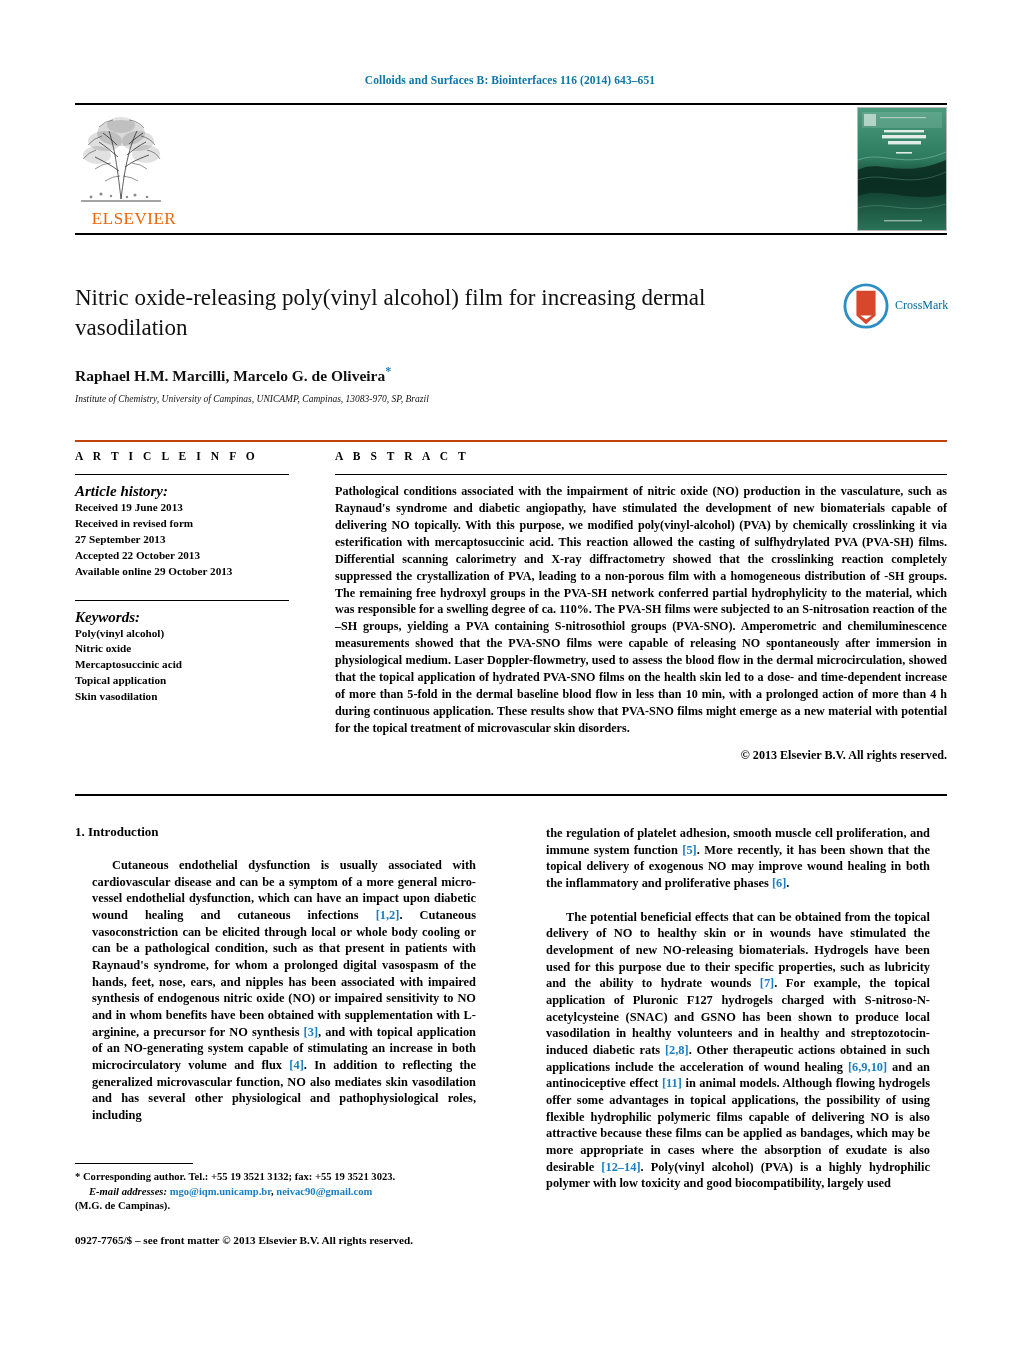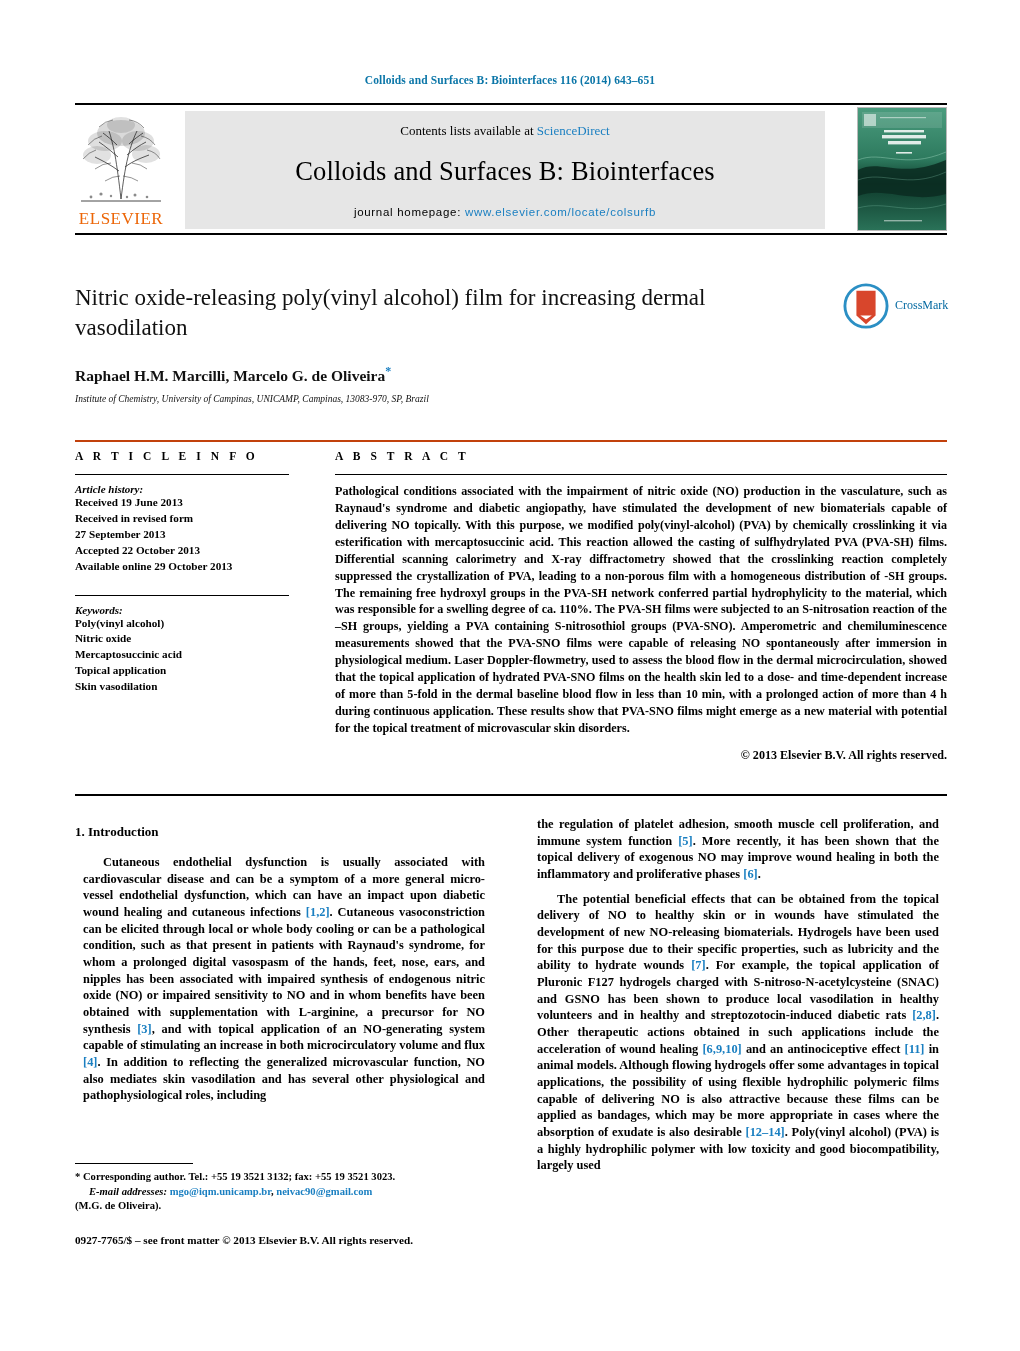--- a/index.html
+++ b/index.html
@@ -53,21 +53,21 @@
     width: 92px;
     height: 118px;
   }
   .elsevier-tree {
     width: 92px;
     height: 96px;
     display: block;
   }
   .elsevier-word {
     position: absolute;
-    left: 0; bottom: 0;
+    left: 13px; bottom: 0;
     width: 92px;
     text-align: center;
     font-family: "Liberation Serif", serif;
     font-size: 17px;
     letter-spacing: .5px;
     color: #ec6608;
     font-weight: normal;
   }
   .journal-band {
     position: absolute;
@@ -185,21 +185,21 @@
     font-weight: bold;
     font-size: 11.5px;
     letter-spacing: 3.6px;
   }
   .thin-rule {
     border-top: 1.3px solid #000;
     margin-top: 12px;
     margin-bottom: 8px;
   }
   .info-label {
-    font-size: 11px;
+    font-size: 15px;
     font-style: italic;
     font-weight: bold;
     font-family: "Liberation Serif", serif;
   }
   .info-line {
     font-size: 11.2px;
     font-weight: bold;
     font-family: "Liberation Serif", serif;
     line-height: 1.42;
   }
@@ -239,21 +239,21 @@
     font-family: "Liberation Serif", serif;
     margin-bottom: 14px;
   }
   .para {
     font-size: 12.4px;
     font-weight: bold;
     font-family: "Liberation Serif", serif;
     line-height: 1.345;
     text-align: justify;
     text-indent: 20px;
-    margin: 8px;
+    margin: 17px;
   }
   .ref { color: #1a7fc1; }
 
   
   .footnote-area {
     position: absolute;
     left: 75px; top: 1163px;
     width: 418px;
   }
   .fn-rule {
@@ -338,30 +338,20 @@
               <circle cx="26" cy="83" r="1.6"></circle>
             <circle cx="60" cy="84" r="1.5"></circle>
               <circle cx="72" cy="86" r="1.3"></circle>
             <circle cx="36" cy="85" r="1.2"></circle>
               <circle cx="52" cy="86" r="1.2"></circle>
           </g>
         </svg>
         <div class="elsevier-word">ELSEVIER</div>
       </div>
 
-      <div class="journal-band">
-        <div class="contents-line">
-          <span>Contents lists available at </span><span class="sd">ScienceDirect</span>
-        </div>
-        <div class="journal-title">Colloids and Surfaces B: Biointerfaces</div>
-        <div class="homepage-line">
-          <span class="lbl">journal homepage:</span>
-          <span class="url">www.elsevier.com/locate/colsurfb</span>
-        </div>
-      </div>
 
       <div class="cover-thumb">
         <svg viewBox="0 0 88 122" width="88" height="122">
           <defs>
             <linearGradient id="cg" x1="0" y1="0" x2="0" y2="1">
               <stop offset="0%" stop-color="#4b9c7e"></stop>
               <stop offset="42%" stop-color="#2d7a5e"></stop>
               <stop offset="62%" stop-color="#0e3a2b"></stop>
               <stop offset="100%" stop-color="#2a7258"></stop>
             </linearGradient>
@@ -451,21 +441,21 @@
       <p class="para"><span>The potential beneficial effects that can be obtained from the topical delivery of NO to healthy skin or in wounds have stimulated the development of new NO-releasing biomaterials. Hydrogels have been used for this purpose due to their specific properties, such as lubricity and the ability to hydrate wounds </span><span class="ref">[7]</span><span>. For example, the topical application of Pluronic F127 hydrogels charged with S-nitroso-N-acetylcysteine (SNAC) and GSNO has been shown to produce local vasodilation in healthy volunteers and in healthy and streptozotocin-induced diabetic rats </span><span class="ref">[2,8]</span><span>. Other therapeutic actions obtained in such applications include the acceleration of wound healing </span><span class="ref">[6,9,10]</span><span> and an antinociceptive effect </span><span class="ref">[11]</span><span> in animal models. Although flowing hydrogels offer some advantages in topical applications, the possibility of using flexible hydrophilic polymeric films capable of delivering NO is also attractive because these films can be applied as bandages, which may be more appropriate in cases where the absorption of exudate is also desirable </span><span class="ref">[12–14]</span><span>. Poly(vinyl alcohol) (PVA) is a highly hydrophilic polymer with low toxicity and good biocompatibility, largely used</span></p>
     </div>
   </div>
 
   <div class="footnote-area">
     <div class="fn-rule"></div>
     <div class="fn-text">
       <span>*  Corresponding author. Tel.: +55 19 3521 3132; fax: +55 19 3521 3023.</span><br>
       <span style="padding-left:14px"></span><span class="em">E-mail addresses:</span>
       <span class="link">mgo@iqm.unicamp.br</span><span>, </span><span class="link">neivac90@gmail.com</span><br>
-      <span>(M.G. de Oliveira).</span>
+      <span>(M.G. de Campinas).</span>
     </div>
   </div>
 
   <div class="issn-block">
     <div class="issn-line">0927-7765/$ – see front matter © 2013 Elsevier B.V. All rights reserved.</div>
   </div>
 
 </div>
 
 </body></html>

